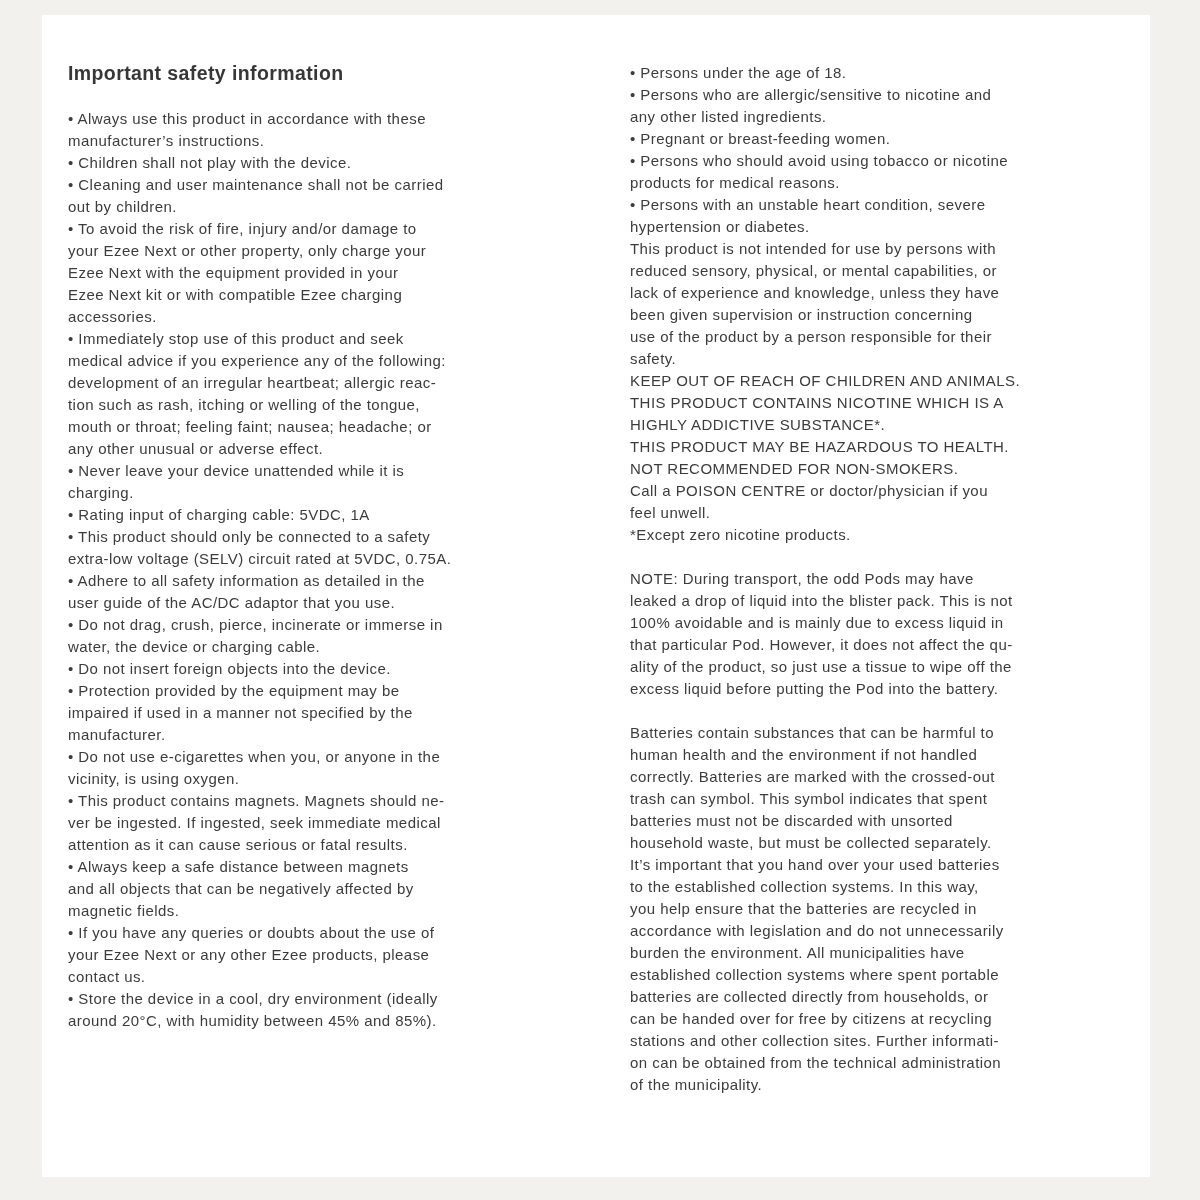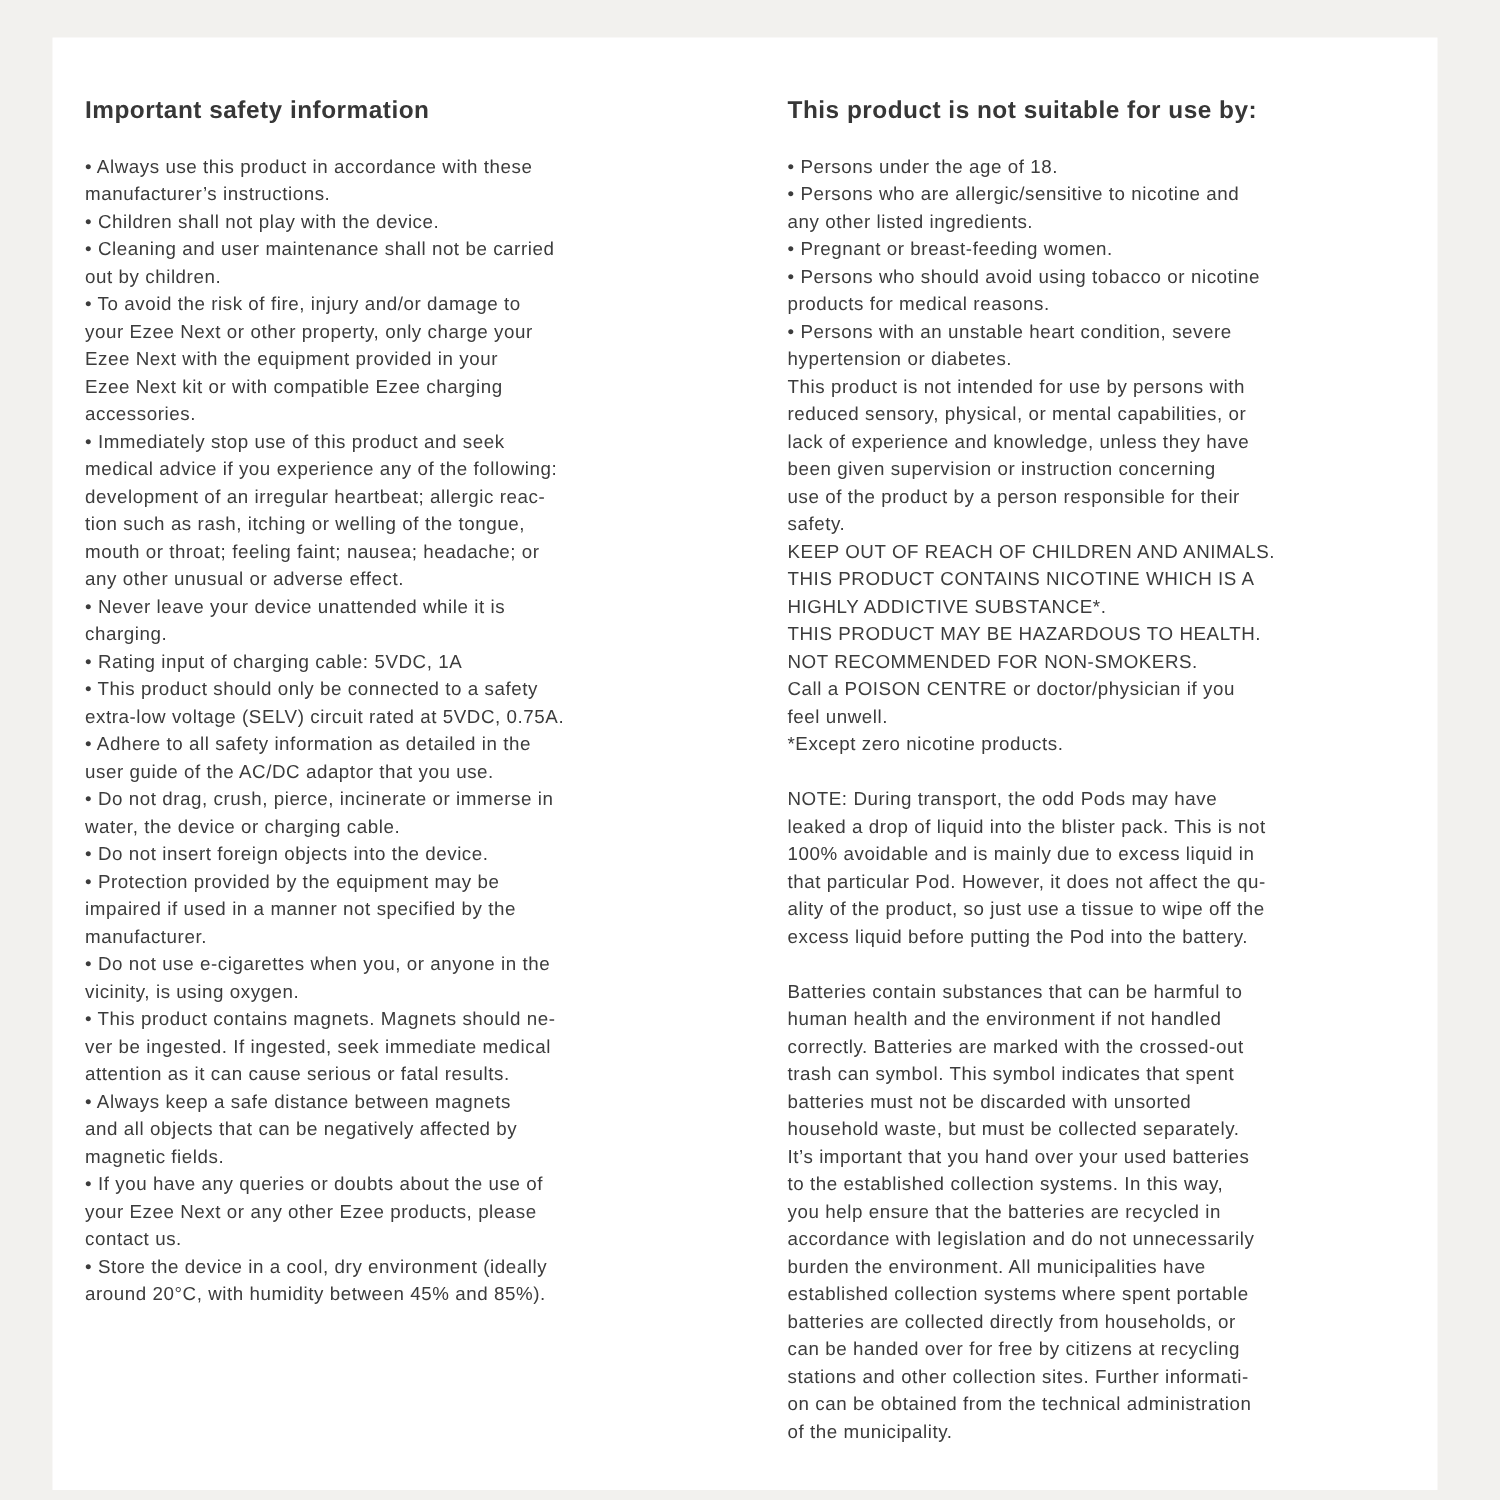--- a/index.html
+++ b/index.html
@@ -14,21 +14,20 @@
     font-family: "Liberation Sans", sans-serif;
     overflow: hidden;
   }
   .card {
     position: absolute;
     left: 42px;
     top: 15px;
     width: 1108px;
     height: 1162px;
     background: #ffffff;
-    margin-top: 15px;
   }
   .col {
     position: absolute;
     top: 47px;
     width: 530px;
     color: #3c3c3c;
   }
   .col-left  { left: 26px; }
   .col-right { left: 588px; }
   .col-heading {
@@ -92,21 +91,20 @@
 and all objects that can be negatively affected by
 magnetic fields.
 • If you have any queries or doubts about the use of
 your Ezee Next or any other Ezee products, please
 contact us.
 • Store the device in a cool, dry environment (ideally
 around 20°C, with humidity between 45% and 85%).</div>
   </div>
 
   <div class="col col-right">
-    <h2 class="col-heading">This product is not suitable for use by:</h2>
     <div class="col-body">• Persons under the age of 18.
 • Persons who are allergic/sensitive to nicotine and
 any other listed ingredients.
 • Pregnant or breast-feeding women.
 • Persons who should avoid using tobacco or nicotine
 products for medical reasons.
 • Persons with an unstable heart condition, severe
 hypertension or diabetes.
 This product is not intended for use by persons with
 reduced sensory, physical, or mental capabilities, or

